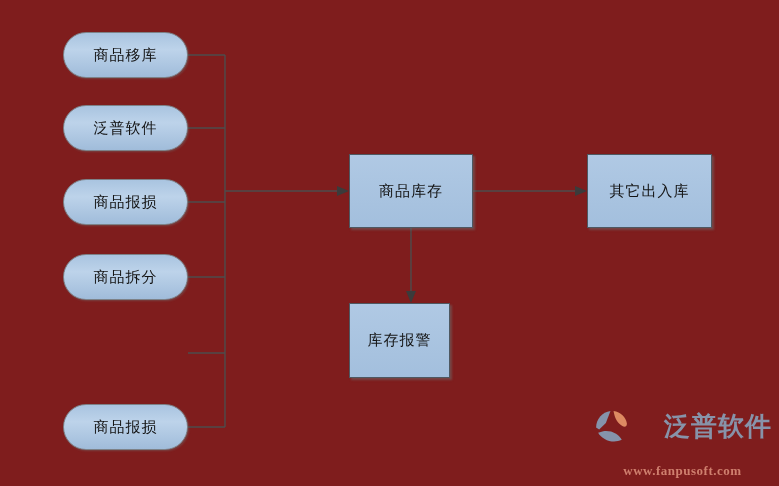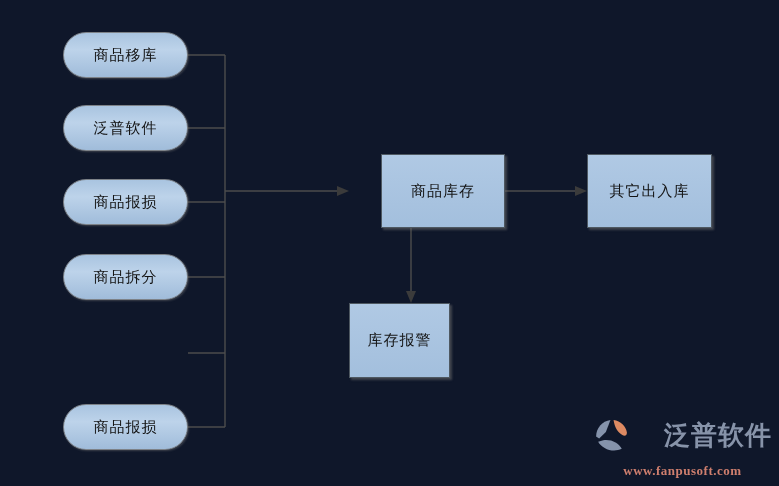--- a/index.html
+++ b/index.html
@@ -1,19 +1,19 @@
 <!DOCTYPE html>
 <html><head>
 <meta charset="utf-8">
 <style>
   html,body{margin:0;padding:0;background:#ffffff;}
   .canvas{
     position:relative;
     width:779px;height:486px;
-    background:#0f172a;
+    background:#7f1d1d;
     overflow:hidden;
     font-family:"Liberation Serif","DejaVu Serif",serif;
   }
   .wires{position:absolute;left:0;top:0;width:779px;height:486px;}
   .node{
     position:absolute;
     display:flex;align-items:center;justify-content:center;
     box-sizing:border-box;
     color:#141414;
     font-size:15px;
@@ -26,21 +26,21 @@
     border-radius:23px;
     border:1.5px solid #7d8288;
     background:linear-gradient(180deg,#a9c4e0 0%,#bdd3ea 38%,#a0bcda 100%);
     box-shadow:1px 1px 2px rgba(110,110,110,0.45);
   }
   .box{
     border:1.5px solid #4e5861;
     background:linear-gradient(180deg,#b0c9e4 0%,#a3bfdd 100%);
     box-shadow:2px 2px 2px rgba(110,110,110,0.5);
   }
-  .box-inventory{left:349px;top:154px;width:124px;height:74px;margin-left:32px;}
+  .box-inventory{left:349px;top:154px;width:124px;height:74px;}
   .box-summary{left:587px;top:154px;width:125px;height:74px;}
   .box-alert{left:349px;top:303px;width:101px;height:75px;}
   .watermark{
     position:absolute;
     right:7px;bottom:7px;
     display:flex;flex-direction:column;align-items:center;
     user-select:none;
   }
   .wm-top{display:flex;align-items:center;gap:32px;}
   .wm-brand{
@@ -49,21 +49,21 @@
     color:#8793a9;
     letter-spacing:1px;
     line-height:1;
     margin-left:2px;
   }
   .wm-url{
     font-size:13px;
     font-weight:bold;
     color:#cf7f6e;
     letter-spacing:0.5px;
-    margin-top:9px;
+    margin-top:18px;
     align-self:center;
   }
 </style>
 </head>
 <body>
 
 <div class="canvas">
 
   <svg class="wires" viewBox="0 0 779 486" xmlns="http://www.w3.org/2000/svg">
 

